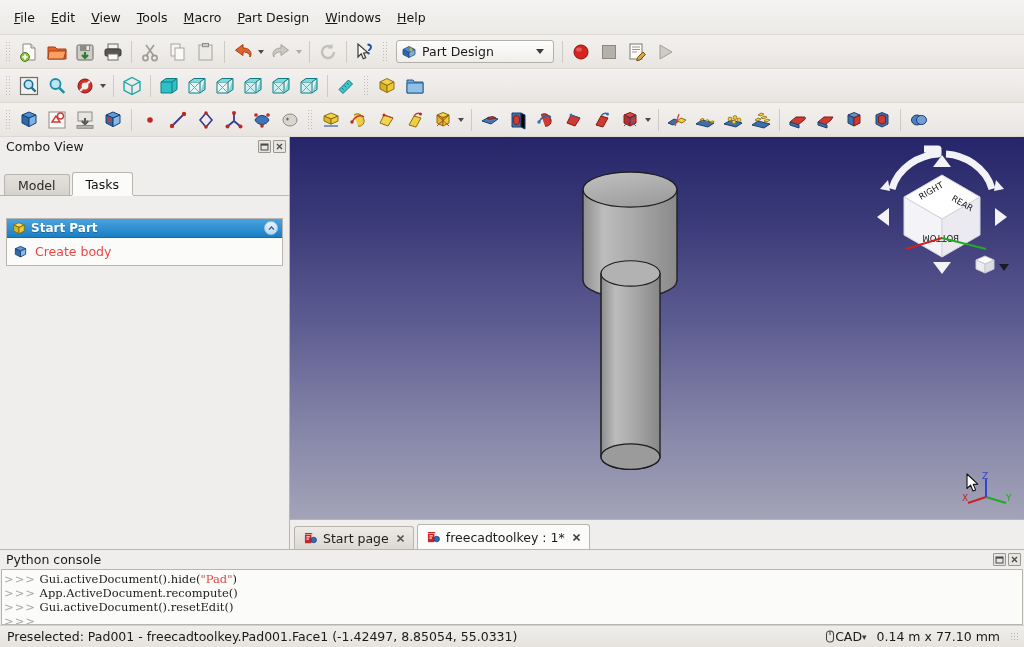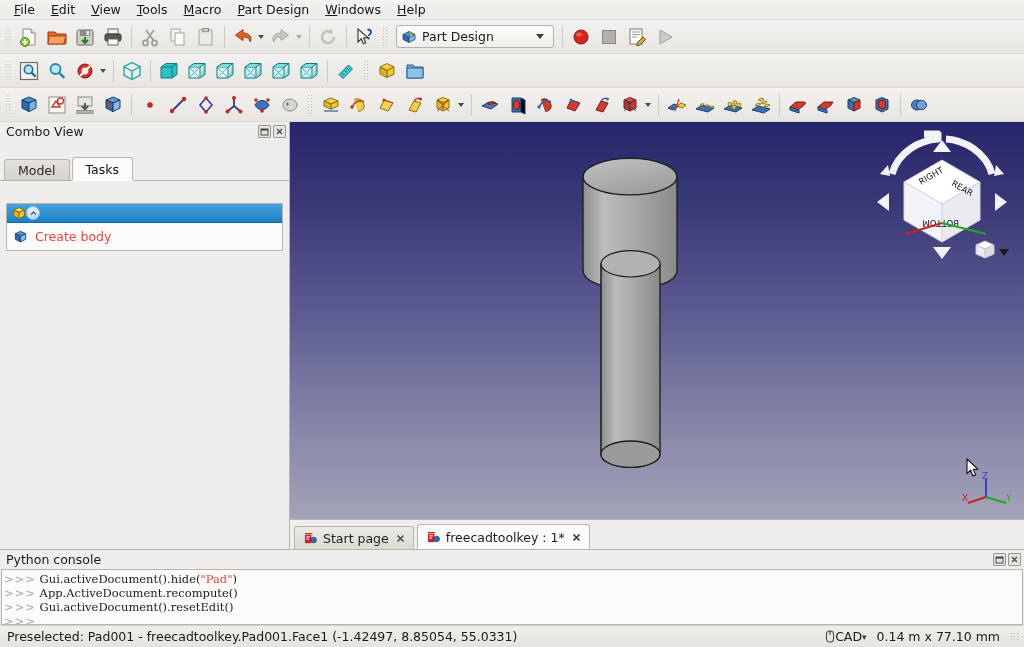--- a/index.html
+++ b/index.html
@@ -8,21 +8,21 @@
     font-family:"DejaVu Sans","Liberation Sans",sans-serif;
     font-size:12px;
     background:#efeeec;
     color:#1a1a1a;
     -webkit-font-smoothing:antialiased;
   }
   .app { width:1024px; height:647px; display:flex; flex-direction:column; background:#efeeec; }
 
   
   .menubar {
-    height:20px; display:flex; align-items:center;
+    height:35px; display:flex; align-items:center;
     background:linear-gradient(#f4f3f1,#eceae7);
     padding-left:6px; flex:none;
     border-bottom:1px solid #dedbd6;
   }
   .menu-item {
     padding:2px 8px; font-size:12.5px; color:#161616; cursor:default; white-space:nowrap;
   }
   .menu-item u { text-decoration:underline; }
 
   
@@ -674,20 +674,21 @@
       </div>
 
       <div class="tasks-area">
         <div class="task-box">
           <div class="task-header">
             <svg width="14" height="14" viewBox="0 0 16 16">
               <path d="M2 4.5l6-2.5 6 2.5-6 2.5z" fill="#f7e05c" stroke="#7d6309" stroke-width=".9"></path>
               <path d="M2 4.5v7l6 3v-7z" fill="#d9b524" stroke="#7d6309" stroke-width=".9"></path>
               <path d="M14 4.5v7l-6 3v-7z" fill="#eccb37" stroke="#7d6309" stroke-width=".9"></path>
             </svg>
+            <span class="th-label">Start Part</span>
             <div class="collapse-btn">
               <svg width="9" height="9" viewBox="0 0 9 9">
                 <path d="M2 5.6L4.5 3L7 5.6" fill="none" stroke="#2a5f8d" stroke-width="1.3"></path>
               </svg>
             </div>
           </div>
           <div class="task-row">
             <svg width="15" height="15" viewBox="0 0 16 16">
               <path d="M2.5 5l5.5-2.5L13.5 5 8 7.5z" fill="#5b96d6" stroke="#17406e" stroke-width=".9"></path>
               <path d="M2.5 5v6l5.5 2.8V7.6z" fill="#2e6aa8" stroke="#17406e" stroke-width=".9"></path>

